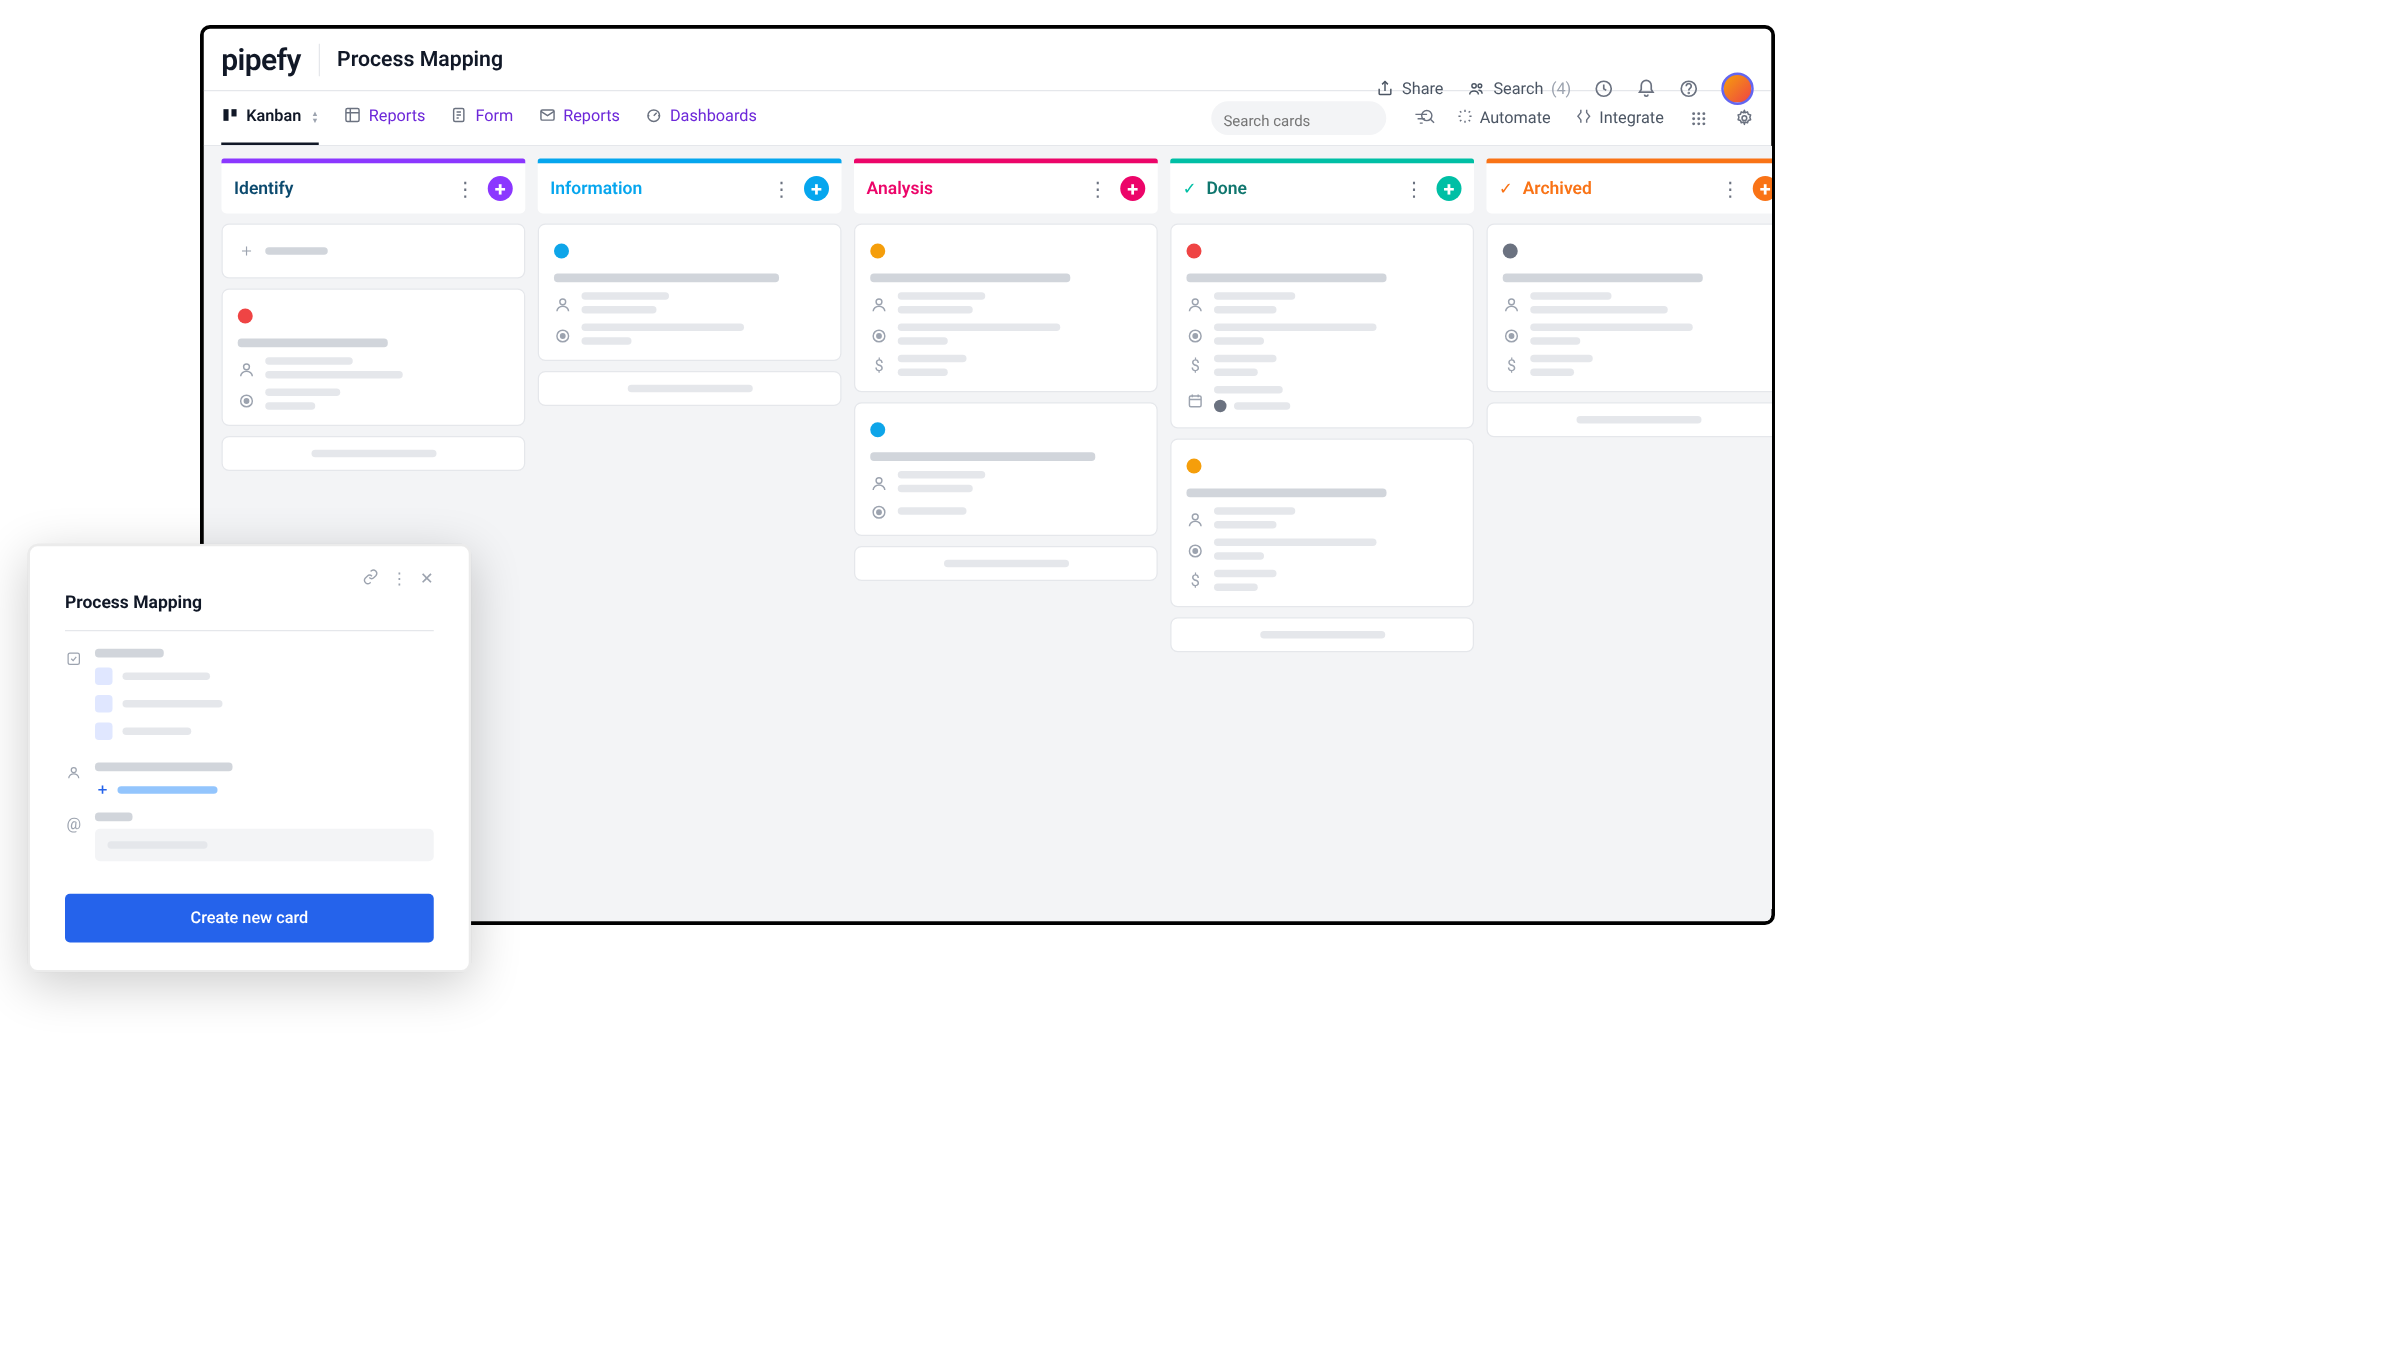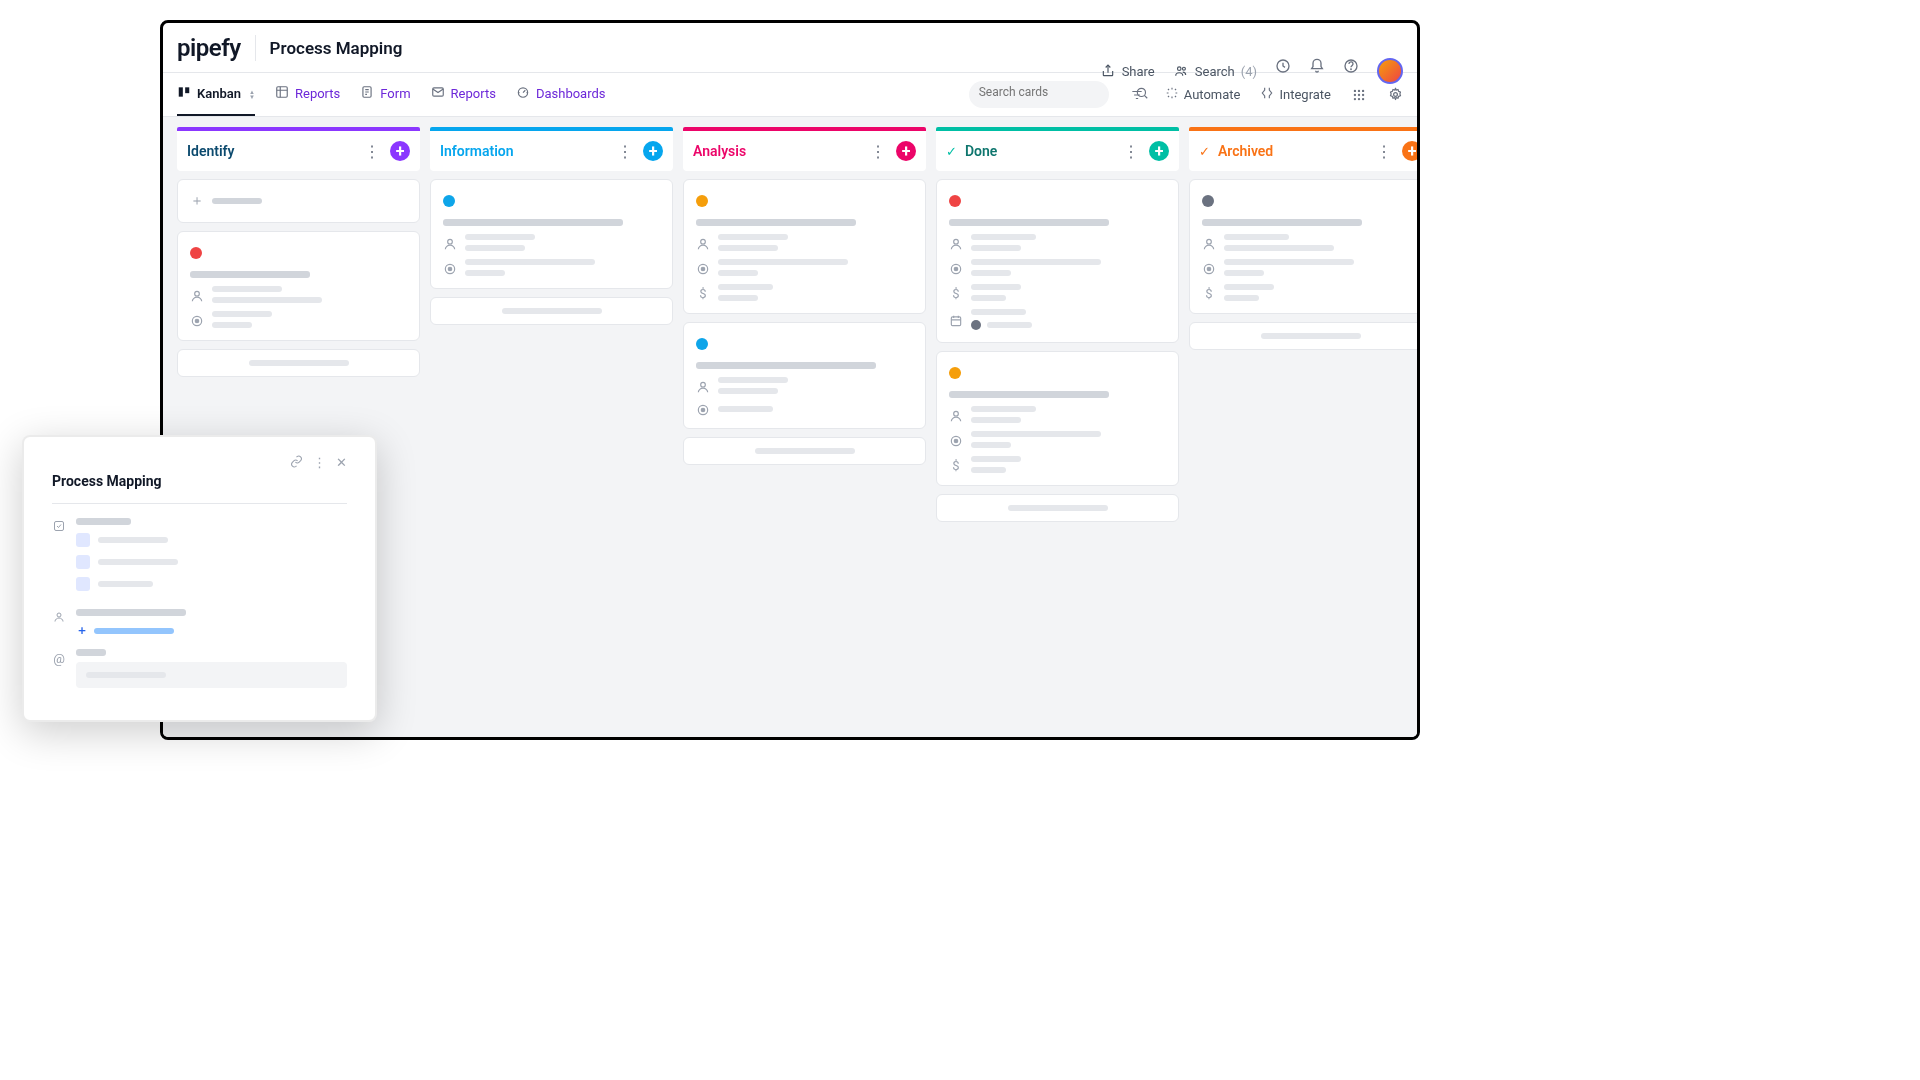--- a/index.html
+++ b/index.html
@@ -6,33 +6,33 @@
 body { background: #fff; width: 1920px; height: 1080px; position: relative; }
 
 .app-frame { position: absolute; left: 160px; top: 20px; width: 1260px; height: 720px; border: 3px solid #000; border-radius: 8px; background: #fff; overflow: hidden; }
 
 
 .header { display: flex; align-items: center; height: 50px; padding: 0 14px; border-bottom: 1px solid #e5e7eb; }
 .logo { font-size: 24px; font-weight: 600; color: #111827; letter-spacing: -0.5px; }
 .divider-v { width: 1px; height: 26px; background: #e5e7eb; margin: 0 14px; }
 .page-title { font-size: 17px; font-weight: 600; color: #111827; }
 .header-spacer { flex: 1; }
-.header-actions { display: flex; gap: 18px; margin-top: 47px; }
+.header-actions { display: flex; align-items: center; gap: 18px; margin-top: 47px; }
 .ha-item { display: flex; align-items: center; gap: 6px; color: #4b5563; font-size: 13px; cursor: pointer; }
 .ha-item .count { color: #9ca3af; }
 .ha-icon { width: 16px; height: 16px; display: inline-flex; align-items: center; justify-content: center; }
 .avatar { width: 26px; height: 26px; border-radius: 50%; background: linear-gradient(135deg, #f59e0b, #ef4444); border: 2px solid #6366f1; }
 
 
 .tabbar { display: flex; align-items: center; height: 44px; padding: 0 14px; border-bottom: 1px solid #e5e7eb; gap: 20px; }
 .tab { display: flex; align-items: center; gap: 6px; color: #6d28d9; font-size: 13px; height: 100%; cursor: pointer; border-bottom: 2px solid transparent; }
 .tab.active { color: #111827; font-weight: 600; border-bottom-color: #111827; }
 .tab .updown { display: flex; flex-direction: column; font-size: 6px; color: #9ca3af; line-height: 5px; margin-left: 2px;}
 .tabbar-spacer { flex: 1; }
-.search-box { display: flex; align-items: flex-start; background: #f3f4f6; border-radius: 16px; padding: 4px 10px; width: 140px; }
+.search-box { display: flex; align-items: flex-end; background: #f3f4f6; border-radius: 16px; padding: 4px 10px; width: 140px; }
 .search-box input { border: none; background: transparent; font-size: 12px; color: #6b7280; outline: none; flex: 1; }
 .tool-item { display: flex; align-items: center; gap: 5px; color: #4b5563; font-size: 13px; cursor: pointer; }
 .tool-icon { width: 16px; height: 16px; display: inline-flex; align-items: center; justify-content: center; color: #6b7280; }
 
 
 .board { display: flex; gap: 10px; padding: 10px 14px; height: calc(100% - 94px); background: #f3f4f6; overflow-x: auto; }
 .column { width: 243px; flex-shrink: 0; display: flex; flex-direction: column; }
 .col-topbar { height: 4px; border-radius: 2px 2px 0 0; }
 .col-header { background: #fff; display: flex; align-items: center; padding: 10px 10px; gap: 6px; border-radius: 0 0 4px 4px; margin-bottom: 8px; }
 .col-title { font-size: 14px; font-weight: 600; flex: 1; }
@@ -557,13 +557,14 @@
   <div class="mfield">
     <div class="micon" style="color:#9ca3af;font-size:13px">@</div>
     <div class="mfield-body">
       <div class="skel" style="width:30px;height:7px"></div>
       <div class="input-pl">
           <div class="skel lt" style="width:80px"></div>
         </div>
     </div>
   </div>
 
+  <button class="modal-btn">Create new card</button>
 </div>
 
 </body></html>

